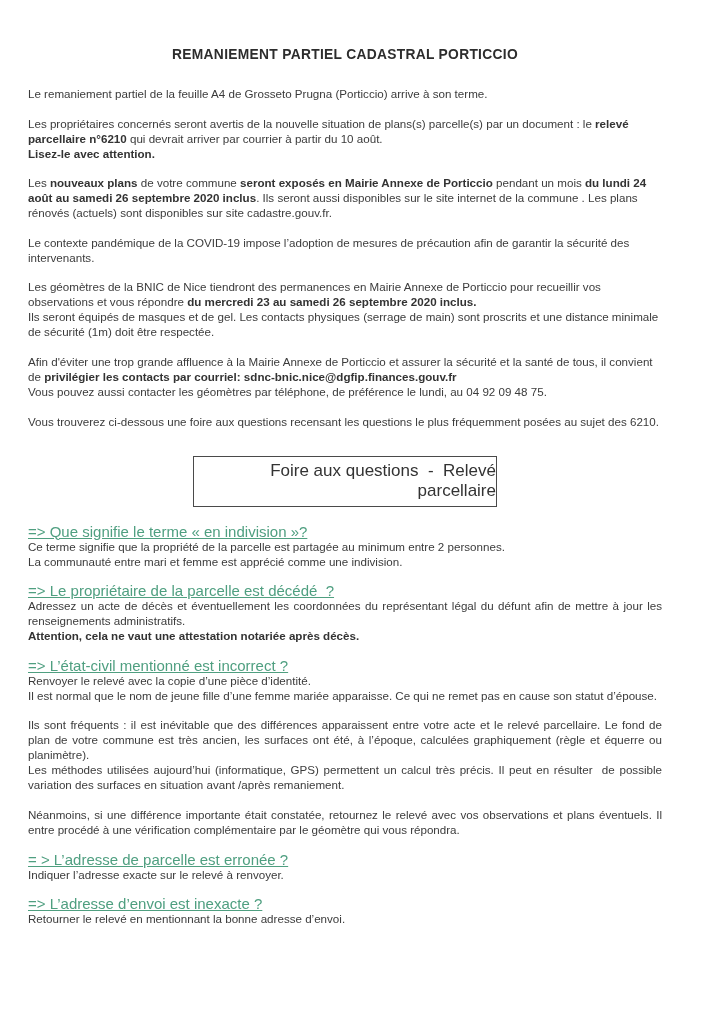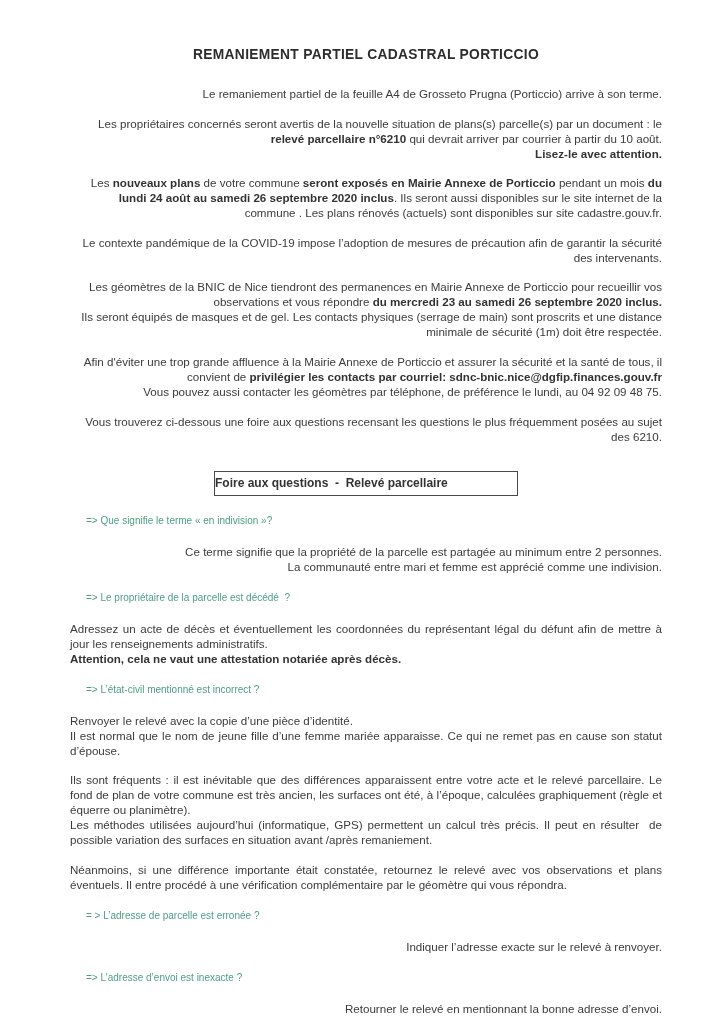--- a/index.html
+++ b/index.html
@@ -9,59 +9,58 @@
     --border:#4a4a4a;
     --paper:#ffffff;
   }
   html,body{margin:0;padding:0;background:#ffffff;}
   .page{
     position:relative;
     width:724px;
     height:1024px;
     background:var(--paper);
     box-sizing:border-box;
-    padding:47px 62px 0 70px;
+    padding:47px 62px 0 28px;
     font-family:"Liberation Sans", sans-serif;
     color:var(--ink);
     overflow:hidden;
   }
   .doc-title{
     margin:0 0 24px 0;
     text-align:center;
     font-size:13.8px;
     font-weight:bold;
     letter-spacing:0.3px;
     color:var(--title-ink);
   }
   p.block{
     margin:0 0 14.6px 0;
     font-size:11.6px;
     line-height:15px;
     white-space:pre-wrap;
-    text-align:right;
   }
   p.block.justify{ text-align:justify; }
   span.b{ font-weight:bold; color:#333333; }
   .faq-h{
-    margin:16px;
-    font-size:10px;
+    margin:0;
+    font-size:15px;
     line-height:15px;
     color:var(--accent);
+    text-decoration:underline;
     white-space:pre-wrap;
   }
   .faq-box{
     width:302px;
     margin:27px auto 17px auto;
     border:1px solid var(--border);
     padding:4px 0 5px 0;
-    text-align:left;
-    font-size:12px;
+    text-align:right;
+    font-size:17px;
     color:#333333;
     white-space:pre-wrap;
-    font-weight:bold;
   }
 </style>
 </head>
 <body>
 
 <div class="page">
   <h1 class="doc-title">REMANIEMENT PARTIEL CADASTRAL PORTICCIO</h1>
   <div>
       <p class="block"><span>Le remaniement partiel de la feuille A4 de Grosseto Prugna (Porticcio) arrive à son terme.</span></p>
       <p class="block"><span>Les propriétaires concernés seront avertis de la nouvelle situation de plans(s) parcelle(s) par un document : le </span><span class="b">relevé parcellaire n°6210</span><span> qui devrait arriver par courrier à partir du 10 août.</span><br><span class="b">Lisez-le avec attention.</span></p>

